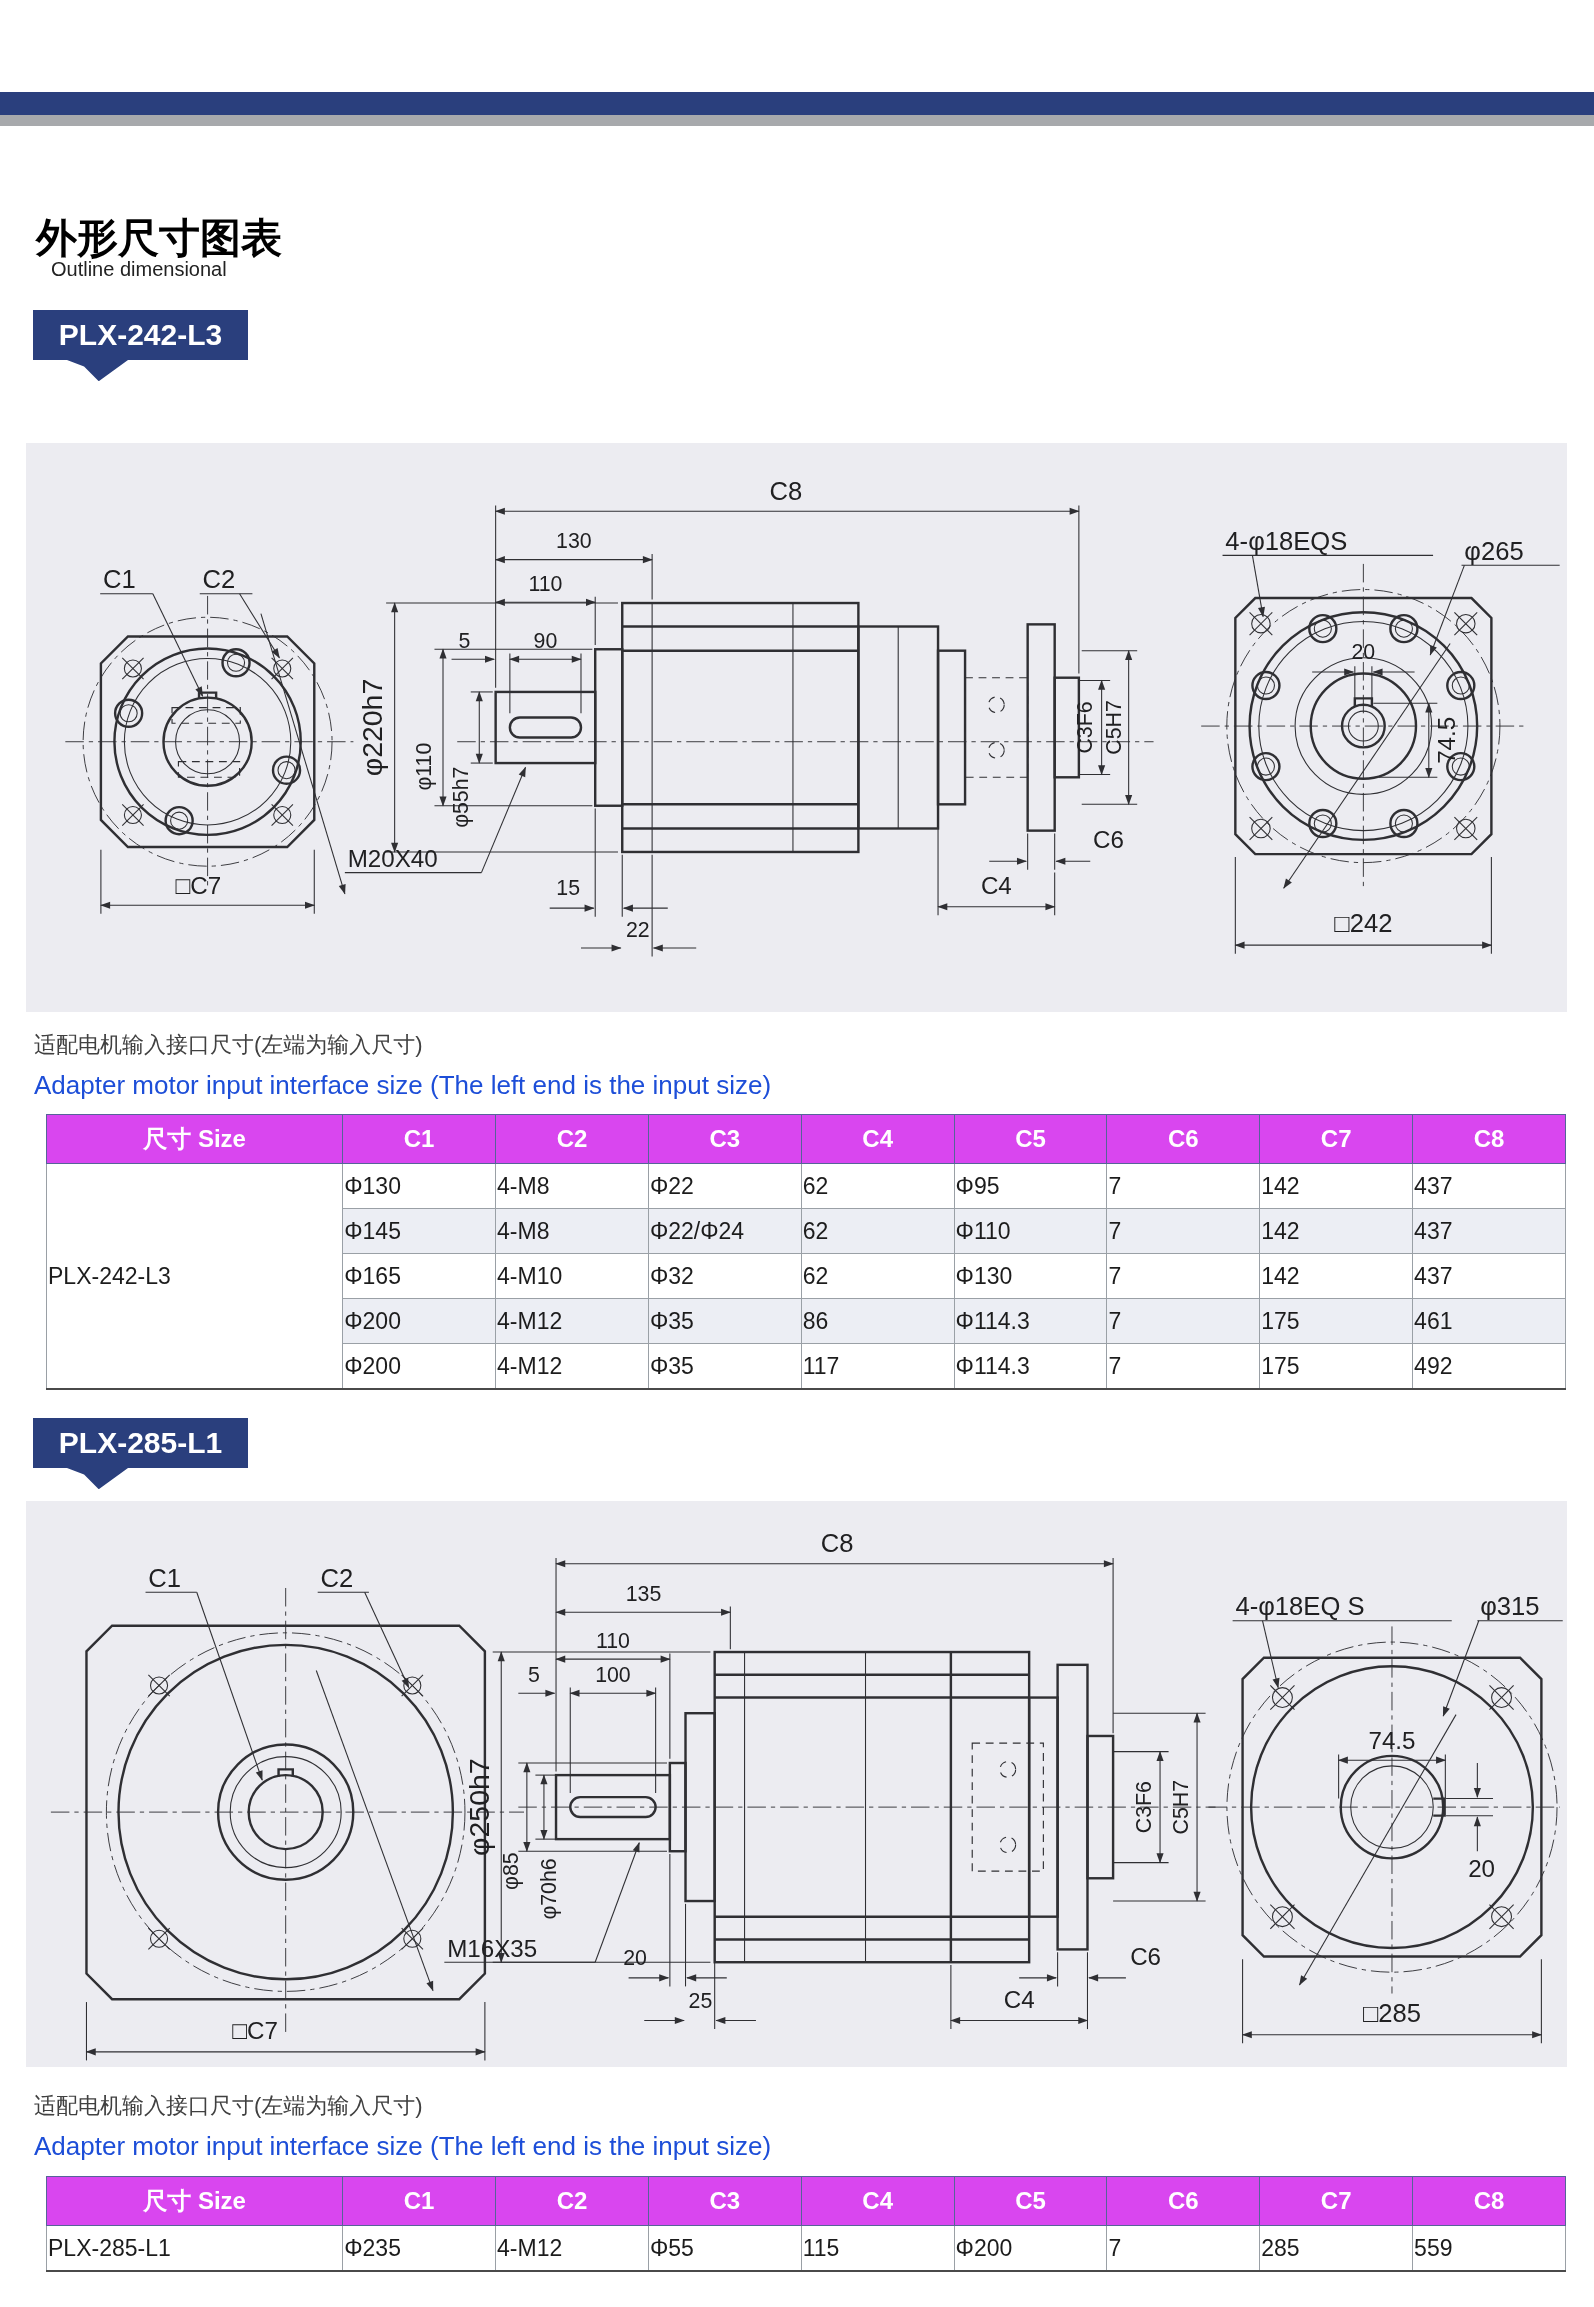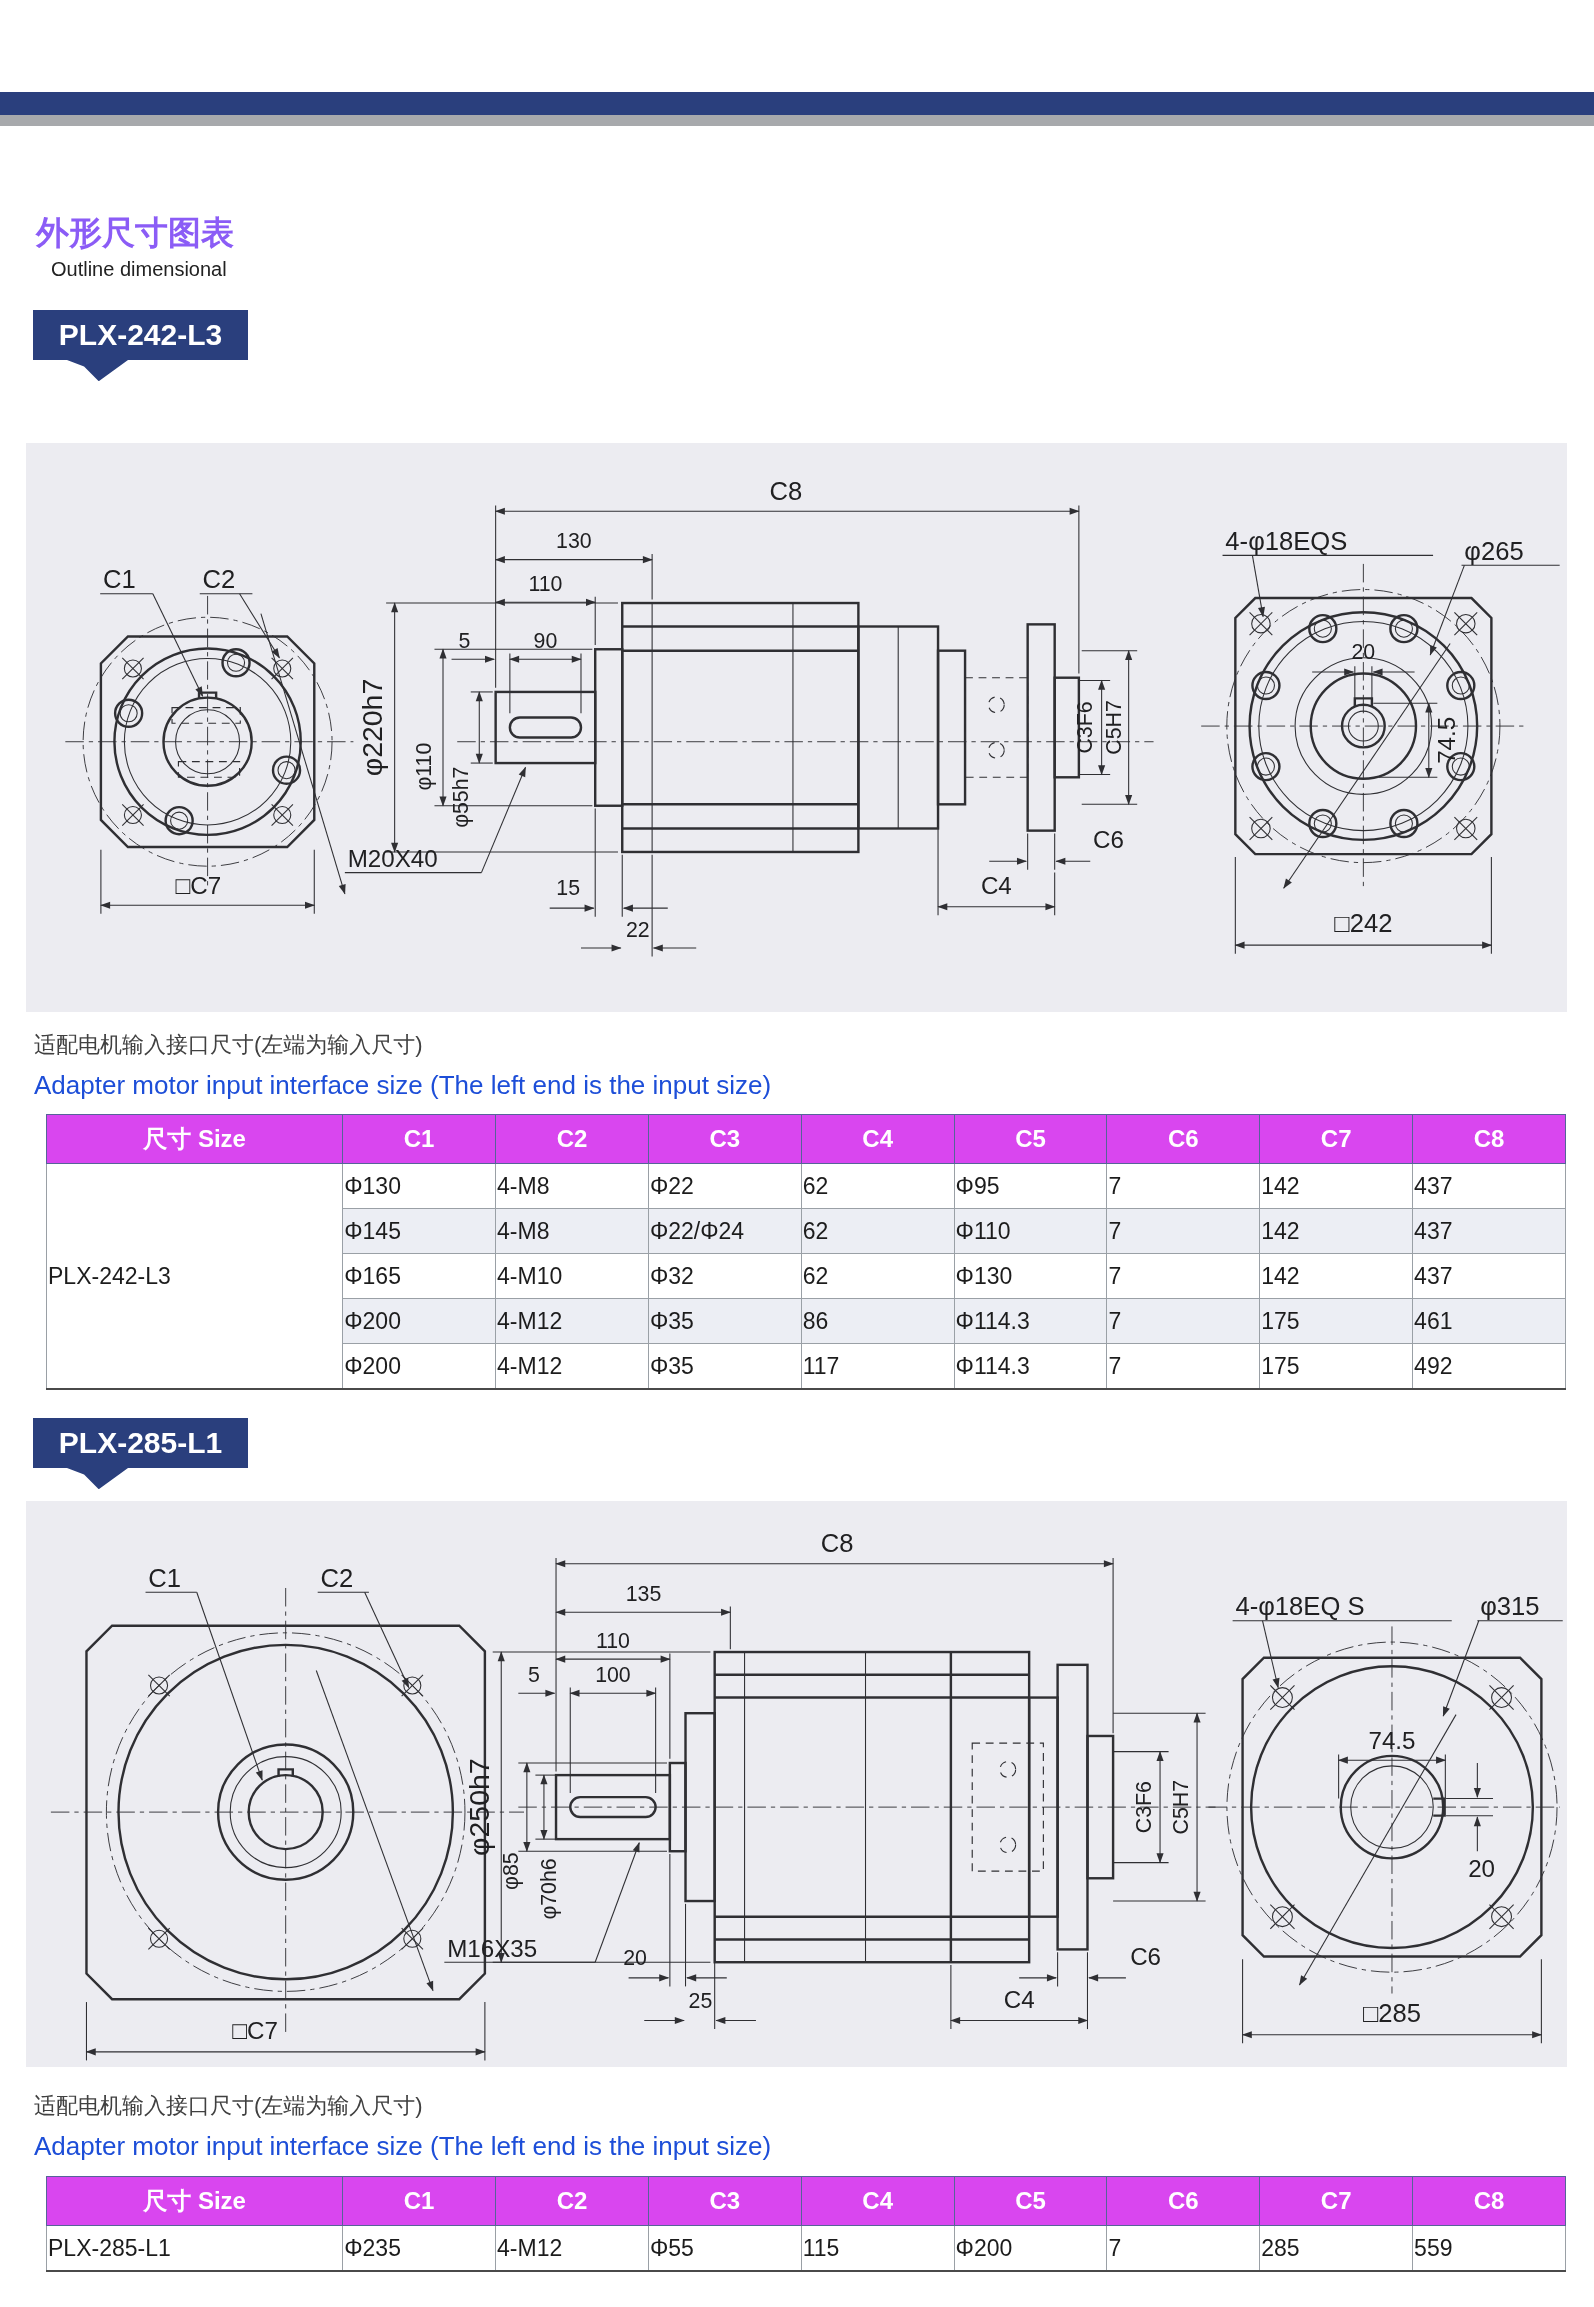--- a/index.html
+++ b/index.html
@@ -1,20 +1,20 @@
 <!DOCTYPE html>
 <html style="font-size:11.4px"><head>
 <meta charset="utf-8">
 <style>
   html,body{margin:0;padding:0;background:#fff;}
   #page{position:relative;width:1594px;height:2307px;background:#ffffff;overflow:hidden;
         font-family:"Liberation Sans","DejaVu Sans",sans-serif;color:#1d1d1f;}
   .bar-blue{position:absolute;left:0;top:92px;width:100%;height:23.5px;background:#2a3f7d;}
   .bar-gray{position:absolute;left:0;top:115px;width:100%;height:10.7px;background:#a7a9ac;}
-  .title-zh{position:absolute;left:36px;top:211px;font-size:33px;font-weight:bold;color:#8b5cf6;}
+  .title-zh{position:absolute;left:36px;top:211px;font-size:41px;font-weight:bold;color:#000000;}
   .title-en{position:absolute;left:51px;top:258px;font-size:20px;color:#222;}
   .badge{position:absolute;left:33px;width:215px;height:50px;background:#2a3f7d;color:#fff;
          font-size:30px;font-weight:bold;text-align:center;line-height:50px;}
   .badge::after{content:"";position:absolute;left:34px;top:50px;width:61px;height:21.3px;
          background:#2a3f7d;clip-path:polygon(0 0,100% 0,52% 100%,28% 30%);}
   #badge1{top:310px;}
   #badge2{top:1418px;}
   .panel{position:absolute;left:26px;width:1541px;background:#ececf1;}
   #panel1{top:443px;height:569px;}
   #panel2{top:1501px;height:566px;}

